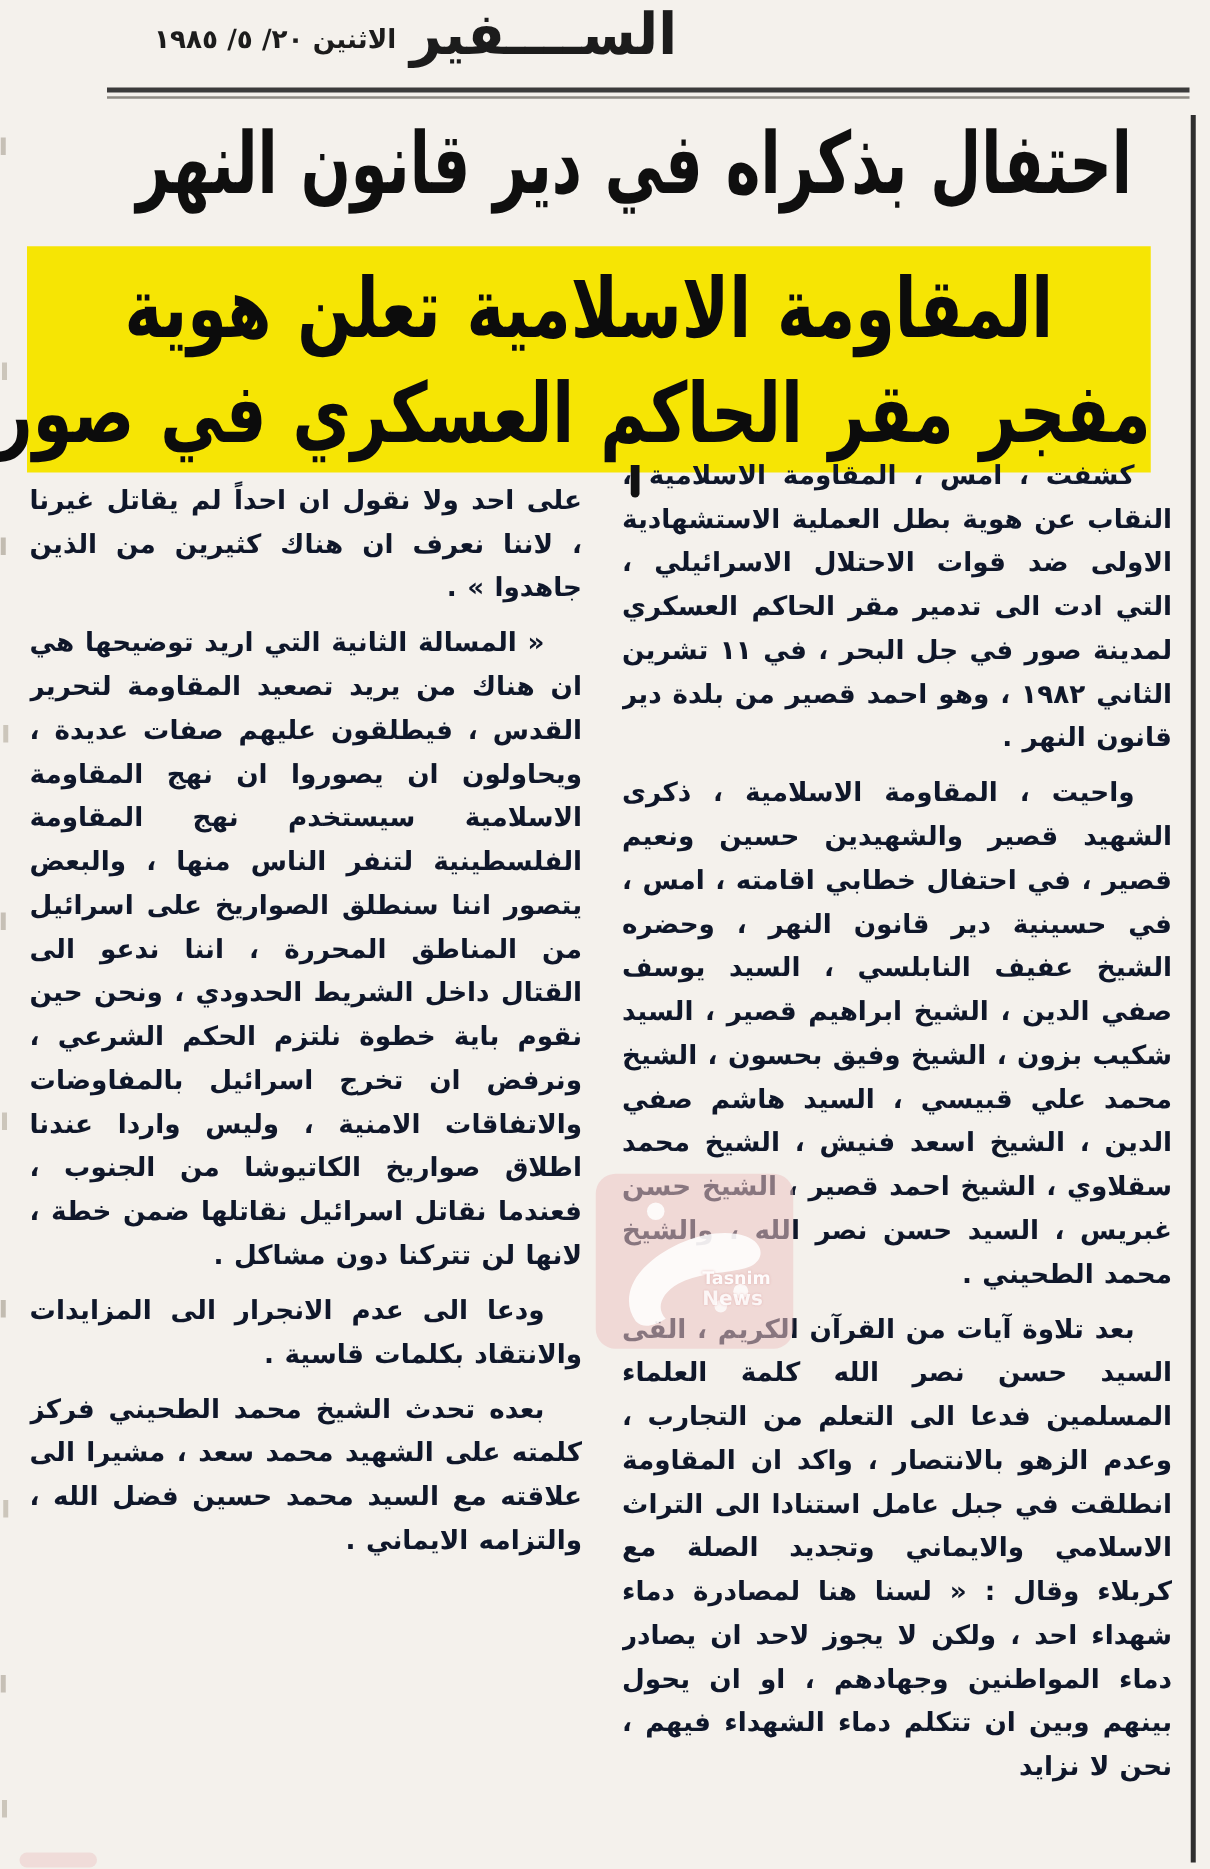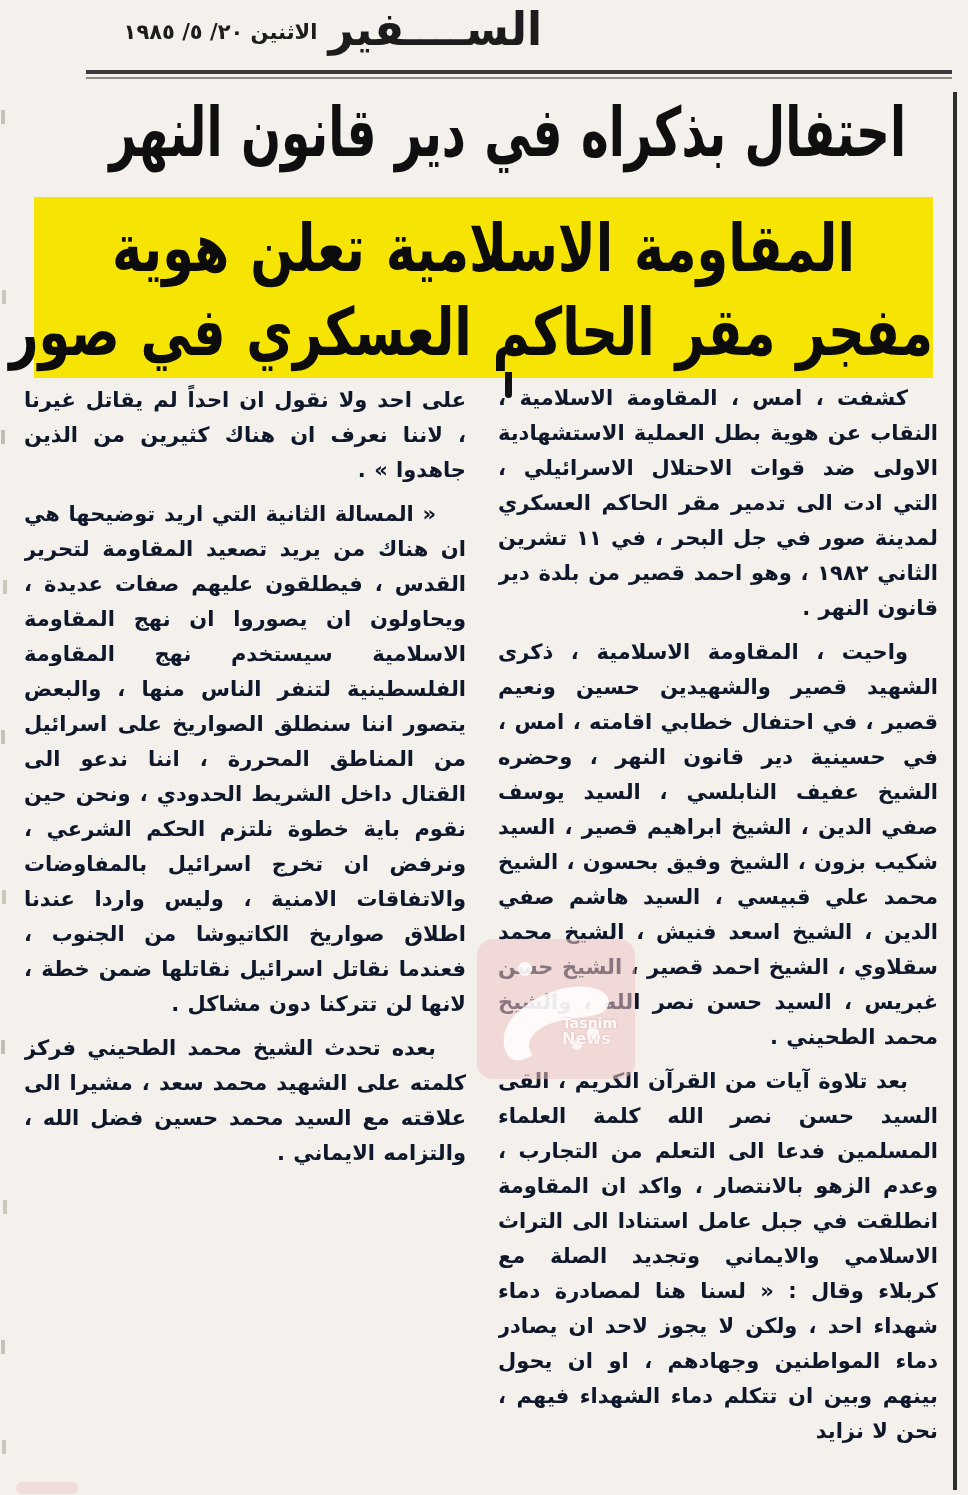--- a/index.html
+++ b/index.html
@@ -33,21 +33,21 @@
 
   
   .kicker{
     top:92px;left:0;width:906px;height:108px;
     direction:rtl;text-align:right;white-space:nowrap;
     font-size:47px;font-weight:bold;color:#0f0f0f;
     transform:scaleY(1.45);transform-origin:top;
     letter-spacing:-1px;word-spacing:2px;
   }
   .highlight{
-    top:197px;left:34px;width:899px;height:181px;
+    top:197px;left:22px;width:899px;height:181px;
     background:#f6e504;
     direction:rtl;text-align:center;color:#0c0c0c;
     overflow:visible;
   }
   .highlight .hl-line{
     font-size:51px;font-weight:bold;line-height:84px;
     transform:scaleY(1.3);transform-origin:center;
     letter-spacing:-1px;word-spacing:3px;white-space:nowrap;
   }
   .highlight .hl-line.first{margin-top:10px;}
@@ -60,21 +60,21 @@
   
   .col{
     direction:rtl;text-align:justify;color:#0f172a;overflow:hidden;
   }
   .col p{
     margin:0 0 9px 0;
     font-size:21px;line-height:35px;font-weight:bold;
     text-indent:30px;word-spacing:1px;
   }
   .col p.no-indent{text-indent:0;}
-  .col-right{top:381px;left:498px;width:440px;height:1110px;}
+  .col-right{top:363px;left:498px;width:440px;height:1110px;}
   .col-left{top:383px;left:24px;width:442px;height:1104px;}
 
   
   .v-rule-right{
     top:92px;left:953px;width:4px;height:1398px;background:#2f2f2f;
   }
   .edge-marks{
     top:110px;left:1px;width:4px;height:14px;background:#c6c0b6;
     box-shadow:
       1px 180px 0 #ccc6bb, 0 320px 0 #c2bcb1, 2px 470px 0 #ccc6bb,
@@ -120,20 +120,21 @@
 
 <div class="abs col col-right">
   <p>كشفت ، امس ، المقاومة الاسلامية ، النقاب عن هوية بطل العملية الاستشهادية الاولى ضد قوات الاحتلال الاسرائيلي ، التي ادت الى تدمير مقر الحاكم العسكري لمدينة صور في جل البحر ، في ١١ تشرين الثاني ١٩٨٢ ، وهو احمد قصير من بلدة دير قانون النهر .</p>
   <p>واحيت ، المقاومة الاسلامية ، ذكرى الشهيد قصير والشهيدين حسين ونعيم قصير ، في احتفال خطابي اقامته ، امس ، في حسينية دير قانون النهر ، وحضره الشيخ عفيف النابلسي ، السيد يوسف صفي الدين ، الشيخ ابراهيم قصير ، السيد شكيب بزون ، الشيخ وفيق بحسون ، الشيخ محمد علي قبيسي ، السيد هاشم صفي الدين ، الشيخ اسعد فنيش ، الشيخ محمد سقلاوي ، الشيخ احمد قصير ، الشيخ حسن غبريس ، السيد حسن نصر الله ، والشيخ محمد الطحيني .</p>
   <p>بعد تلاوة آيات من القرآن الكريم ، القى السيد حسن نصر الله كلمة العلماء المسلمين فدعا الى التعلم من التجارب ، وعدم الزهو بالانتصار ، واكد ان المقاومة انطلقت في جبل عامل استنادا الى التراث الاسلامي والايماني وتجديد الصلة مع كربلاء وقال : « لسنا هنا لمصادرة دماء شهداء احد ، ولكن لا يجوز لاحد ان يصادر دماء المواطنين وجهادهم ، او ان يحول بينهم وبين ان تتكلم دماء الشهداء فيهم ، نحن لا نزايد</p>
 </div>
 
 <div class="abs col col-left">
   <p class="no-indent">على احد ولا نقول ان احداً لم يقاتل غيرنا ، لاننا نعرف ان هناك كثيرين من الذين جاهدوا » .</p>
   <p>« المسالة الثانية التي اريد توضيحها هي ان هناك من يريد تصعيد المقاومة لتحرير القدس ، فيطلقون عليهم صفات عديدة ، ويحاولون ان يصوروا ان نهج المقاومة الاسلامية سيستخدم نهج المقاومة الفلسطينية لتنفر الناس منها ، والبعض يتصور اننا سنطلق الصواريخ على اسرائيل من المناطق المحررة ، اننا ندعو الى القتال داخل الشريط الحدودي ، ونحن حين نقوم باية خطوة نلتزم الحكم الشرعي ، ونرفض ان تخرج اسرائيل بالمفاوضات والاتفاقات الامنية ، وليس واردا عندنا اطلاق صواريخ الكاتيوشا من الجنوب ، فعندما نقاتل اسرائيل نقاتلها ضمن خطة ، لانها لن تتركنا دون مشاكل .</p>
+  <p>ودعا الى عدم الانجرار الى المزايدات والانتقاد بكلمات قاسية .</p>
   <p>بعده تحدث الشيخ محمد الطحيني فركز كلمته على الشهيد محمد سعد ، مشيرا الى علاقته مع السيد محمد حسين فضل الله ، والتزامه الايماني .</p>
 </div>
 
 <div class="abs v-rule-right"></div>
 <div class="abs edge-marks"></div>
 <div class="abs bottom-smudge"></div>
 
 <div class="abs watermark" style="background: rgba(236, 196, 196, 0.55);">
   <svg width="150" height="130" viewBox="0 0 150 130">
     <path d="M28,112 C18,98 22,80 38,66 C58,48 92,36 116,44 C130,49 132,62 120,68

